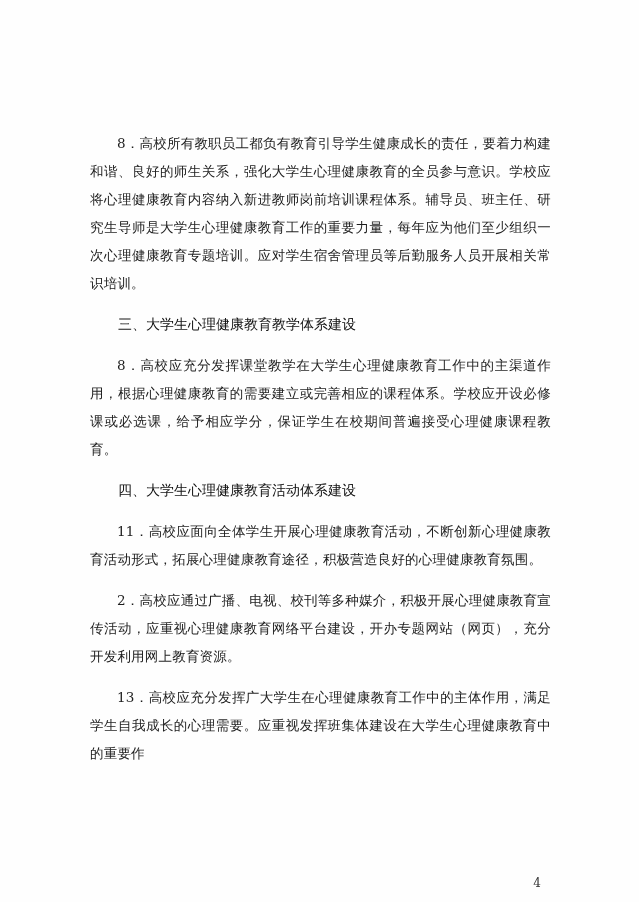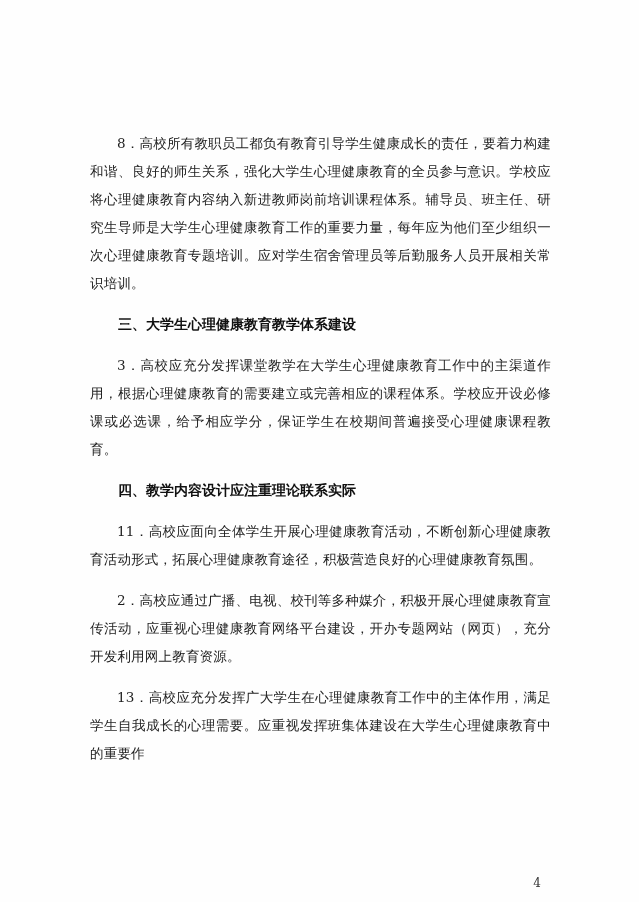--- a/index.html
+++ b/index.html
@@ -27,21 +27,21 @@
     font-size: 13.5px;
     line-height: 28px;
     text-align: justify;
     text-indent: 2em;
     letter-spacing: 0.2px;
   }
   .heading {
     margin: 0 0 13px 0;
     font-size: 14px;
     line-height: 28px;
-    font-weight: bold;
+    font-weight: normal;
     text-indent: 2em;
     font-family: "DejaVu Sans", "Liberation Sans", sans-serif;
     color: #111111;
   }
   .page-number {
     position: absolute;
     top: 876px;
     left: 527px;
     width: 20px;
     text-align: center;
@@ -50,20 +50,20 @@
     color: #333333;
   }
 </style>
 </head>
 <body>
 
 <div class="page">
   <div class="content">
     <p class="para">8．高校所有教职员工都负有教育引导学生健康成长的责任，要着力构建和谐、良好的师生关系，强化大学生心理健康教育的全员参与意识。学校应将心理健康教育内容纳入新进教师岗前培训课程体系。辅导员、班主任、研究生导师是大学生心理健康教育工作的重要力量，每年应为他们至少组织一次心理健康教育专题培训。应对学生宿舍管理员等后勤服务人员开展相关常识培训。</p>
     <h2 class="heading">三、大学生心理健康教育教学体系建设</h2>
-    <p class="para">3．高校应充分发挥课堂教学在大学生心理健康教育工作中的主渠道作用，根据心理健康教育的需要建立或完善相应的课程体系。学校应开设必修课或必选课，给予相应学分，保证学生在校期间普遍接受心理健康课程教育。</p>
-    <h2 class="heading">四、教学内容设计应注重理论联系实际</h2>
+    <p class="para">8．高校应充分发挥课堂教学在大学生心理健康教育工作中的主渠道作用，根据心理健康教育的需要建立或完善相应的课程体系。学校应开设必修课或必选课，给予相应学分，保证学生在校期间普遍接受心理健康课程教育。</p>
+    <h2 class="heading">四、大学生心理健康教育活动体系建设</h2>
     <p class="para">11．高校应面向全体学生开展心理健康教育活动，不断创新心理健康教育活动形式，拓展心理健康教育途径，积极营造良好的心理健康教育氛围。</p>
     <p class="para">2．高校应通过广播、电视、校刊等多种媒介，积极开展心理健康教育宣传活动，应重视心理健康教育网络平台建设，开办专题网站（网页），充分开发利用网上教育资源。</p>
     <p class="para">13．高校应充分发挥广大学生在心理健康教育工作中的主体作用，满足学生自我成长的心理需要。应重视发挥班集体建设在大学生心理健康教育中的重要作</p>
   </div>
   <div class="page-number">4</div>
 </div>
 
 </body></html>

